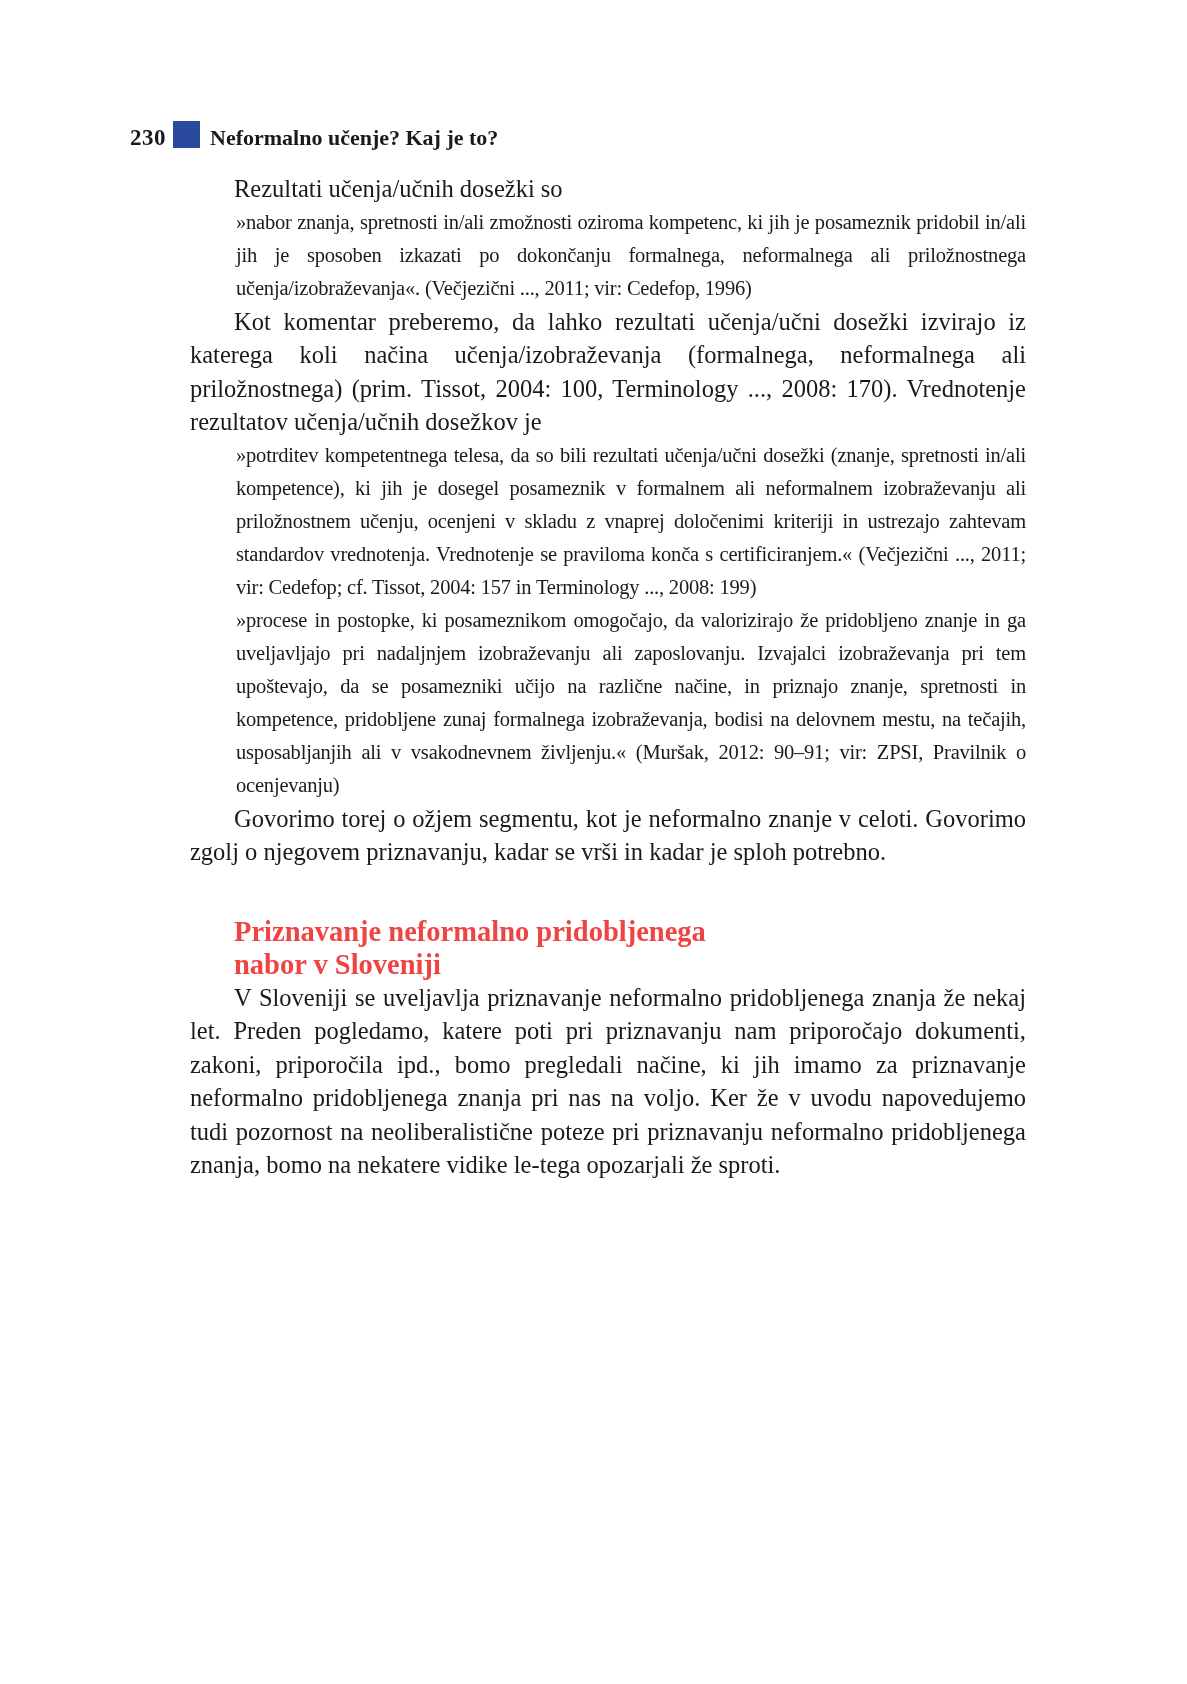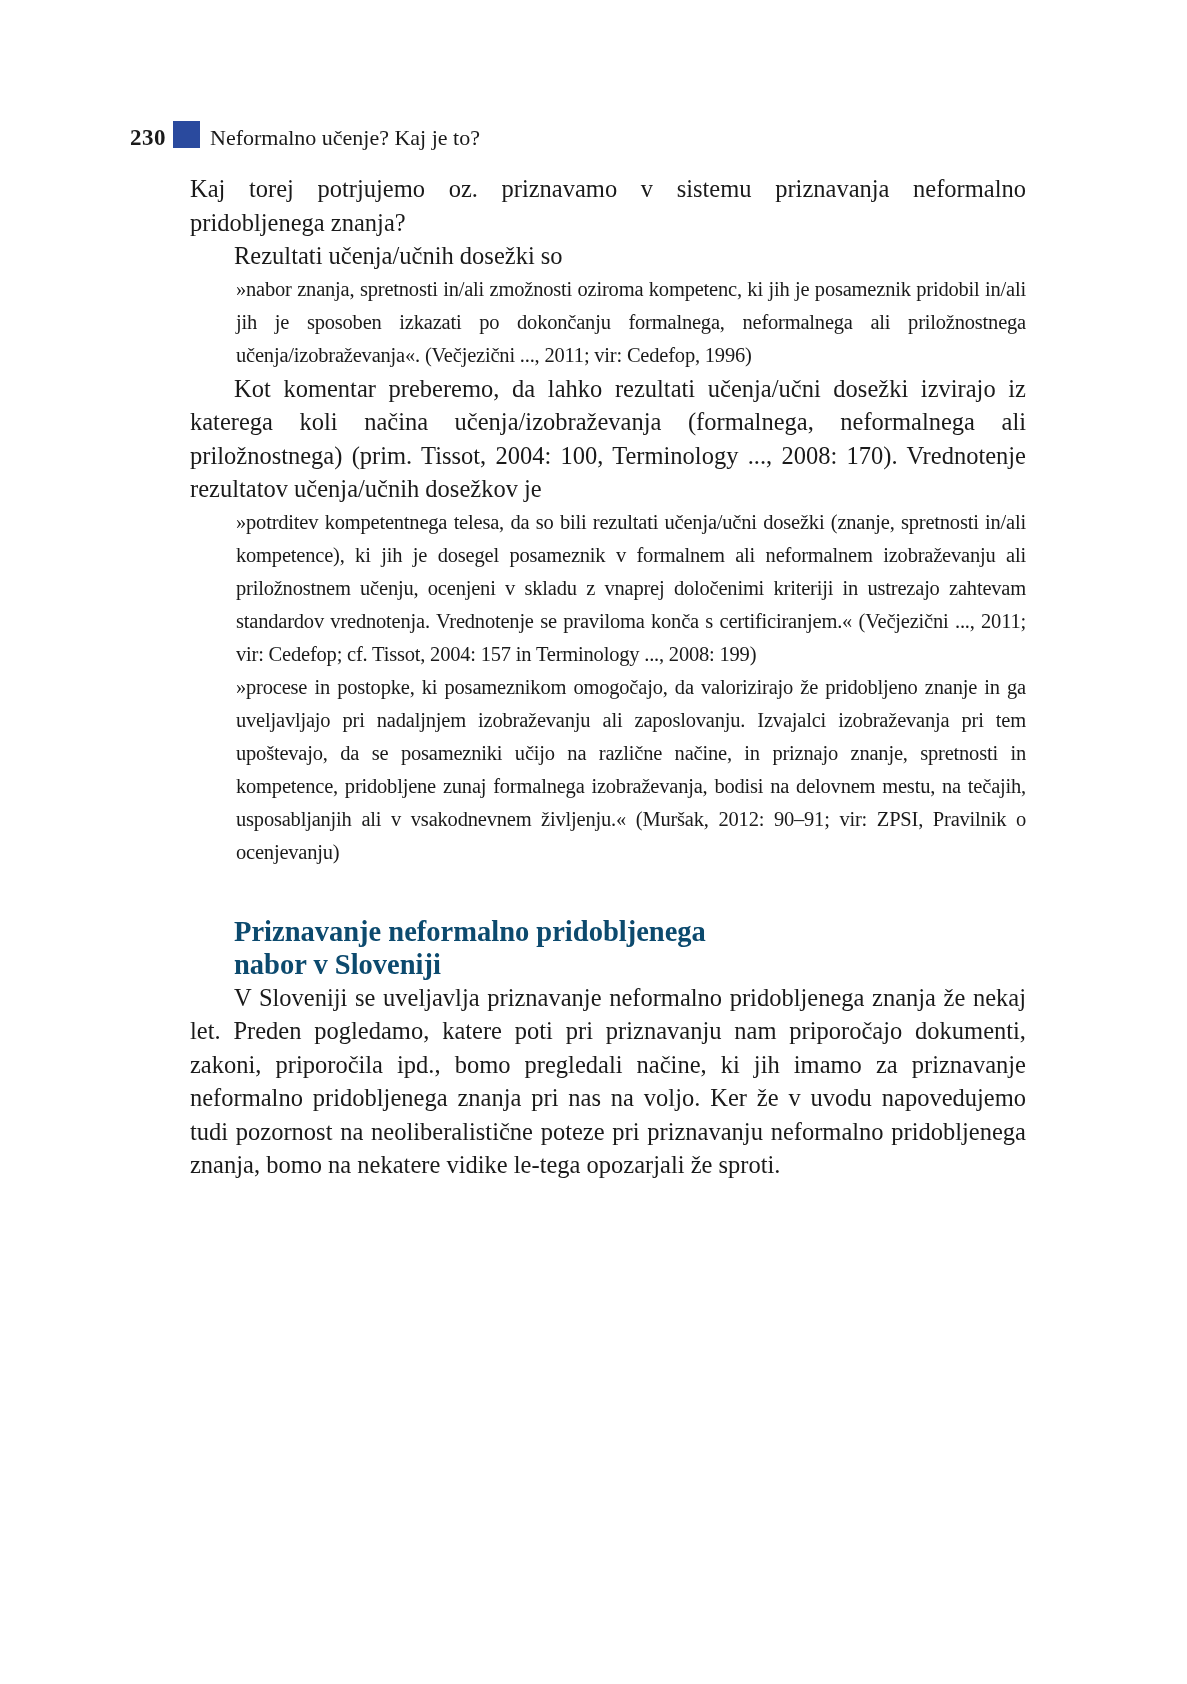--- a/index.html
+++ b/index.html
@@ -1,41 +1,41 @@
 <!DOCTYPE html>
 <html><head>
 <meta charset="utf-8">
 <style>
   html, body { margin:0; padding:0; background:#ffffff; }
   body { width:1187px; height:1684px; position:relative; overflow:hidden;
          font-family:"Liberation Serif","DejaVu Serif",serif; color:#1a1a1a; }
   .header { position:absolute; left:130px; top:118px; height:40px; display:flex; align-items:center; }
   .page-num { font-weight:bold; font-size:23px; letter-spacing:0.5px; }
   .square { width:27px; height:27px; background:#2a4a9e; margin-left:7px; margin-right:10px; position:relative; top:-4px; }
-  .running-title { font-size:22px; }
+  .running-title { font-size:22px;font-weight:bold; }
   .content { position:absolute; left:190px; top:172px; width:836px; }
   .p { font-size:24.5px; line-height:33.5px; text-align:justify; margin:0; }
   .indent { text-indent:44px; }
   .q { font-size:20.5px; line-height:33px; margin:0 0 0 46px; text-align:justify; letter-spacing:-0.2px; }
-  .heading { color:#0c4a6e; font-weight:bold; font-size:28.5px; line-height:33px; margin:46px 0 0 44px; }
+  .heading { color:#ef4444; font-weight:bold; font-size:28.5px; line-height:33px; margin:46px 0 0 44px; }
 </style>
 </head>
 <body>
 
 <div class="header">
   <span class="page-num">230</span>
   <span class="square"></span>
   <span class="running-title">Neformalno učenje? Kaj je to?</span>
 </div>
 
 <div class="content">
-  <p class="p">Kaj torej potrjujemo oz. priznavamo v sistemu priznavanja neformalno pridobljenega znanja?</p>
   <p class="p indent">Rezultati učenja/učnih dosežki so</p>
   <p class="q">»nabor znanja, spretnosti in/ali zmožnosti oziroma kompetenc, ki jih je posameznik pridobil in/ali jih je sposoben izkazati po dokončanju formalnega, neformalnega ali priložnostnega učenja/izobraževanja«. (Večjezični ..., 2011; vir: Cedefop, 1996)</p>
   <p class="p indent">Kot komentar preberemo, da lahko rezultati učenja/učni dosežki izvirajo iz katerega koli načina učenja/izobraževanja (formalnega, neformalnega ali priložnostnega) (prim. Tissot, 2004: 100, Terminology ..., 2008: 170). Vrednotenje rezultatov učenja/učnih dosežkov je</p>
   <p class="q">»potrditev kompetentnega telesa, da so bili rezultati učenja/učni dosežki (znanje, spretnosti in/ali kompetence), ki jih je dosegel posameznik v formalnem ali neformalnem izobraževanju ali priložnostnem učenju, ocenjeni v skladu z vnaprej določenimi kriteriji in ustrezajo zahtevam standardov vrednotenja. Vrednotenje se praviloma konča s certificiranjem.« (Večjezični ..., 2011; vir: Cedefop; cf. Tissot, 2004: 157 in Terminology ..., 2008: 199)</p>
   <p class="q">»procese in postopke, ki posameznikom omogočajo, da valorizirajo že pridobljeno znanje in ga uveljavljajo pri nadaljnjem izobraževanju ali zaposlovanju. Izvajalci izobraževanja pri tem upoštevajo, da se posamezniki učijo na različne načine, in priznajo znanje, spretnosti in kompetence, pridobljene zunaj formalnega izobraževanja, bodisi na delovnem mestu, na tečajih, usposabljanjih ali v vsakodnevnem življenju.« (Muršak, 2012: 90–91; vir: ZPSI, Pravilnik o ocenjevanju)</p>
+  <p class="p indent">Govorimo torej o ožjem segmentu, kot je neformalno znanje v celoti. Govorimo zgolj o njegovem priznavanju, kadar se vrši in kadar je sploh potrebno.</p>
   <div class="heading">
     <div>Priznavanje neformalno pridobljenega</div>
     <div>nabor v Sloveniji</div>
   </div>
   <p class="p indent">V Sloveniji se uveljavlja priznavanje neformalno pridobljenega znanja že nekaj let. Preden pogledamo, katere poti pri priznavanju nam priporočajo dokumenti, zakoni, priporočila ipd., bomo pregledali načine, ki jih imamo za priznavanje neformalno pridobljenega znanja pri nas na voljo. Ker že v uvodu napovedujemo tudi pozornost na neoliberalistične poteze pri priznavanju neformalno pridobljenega znanja, bomo na nekatere vidike le-tega opozarjali že sproti.</p>
 </div>
 
 </body></html>

